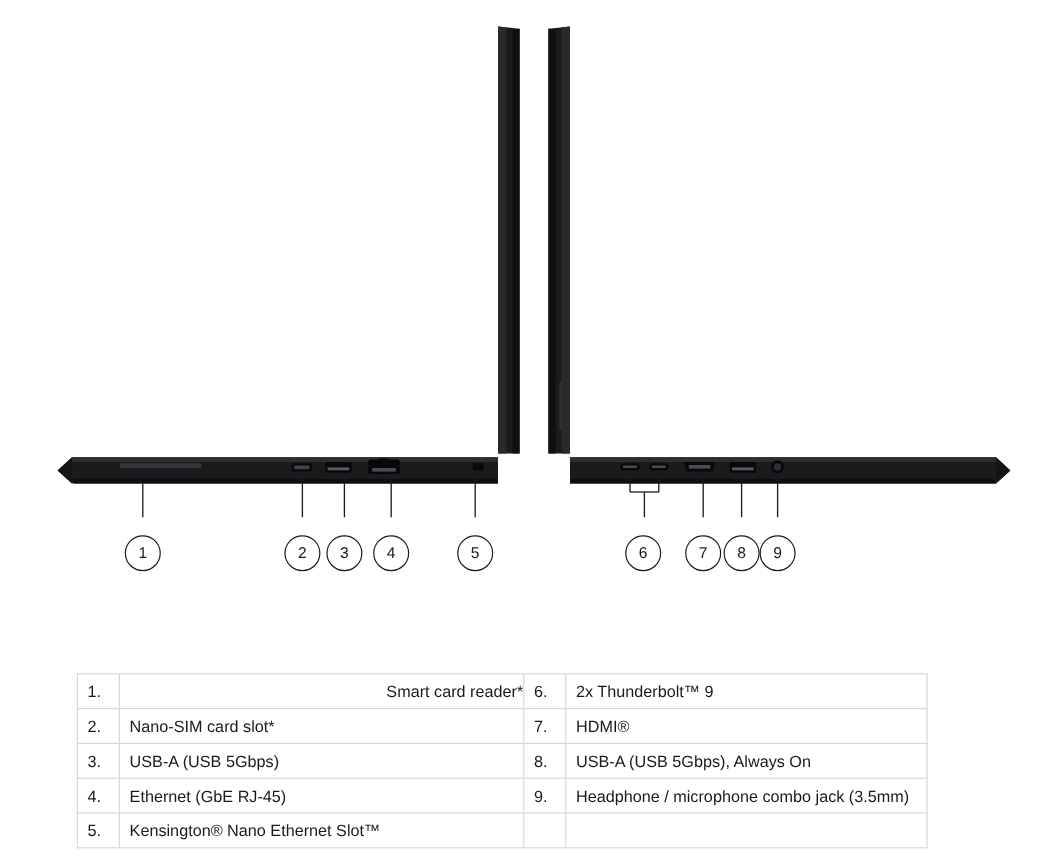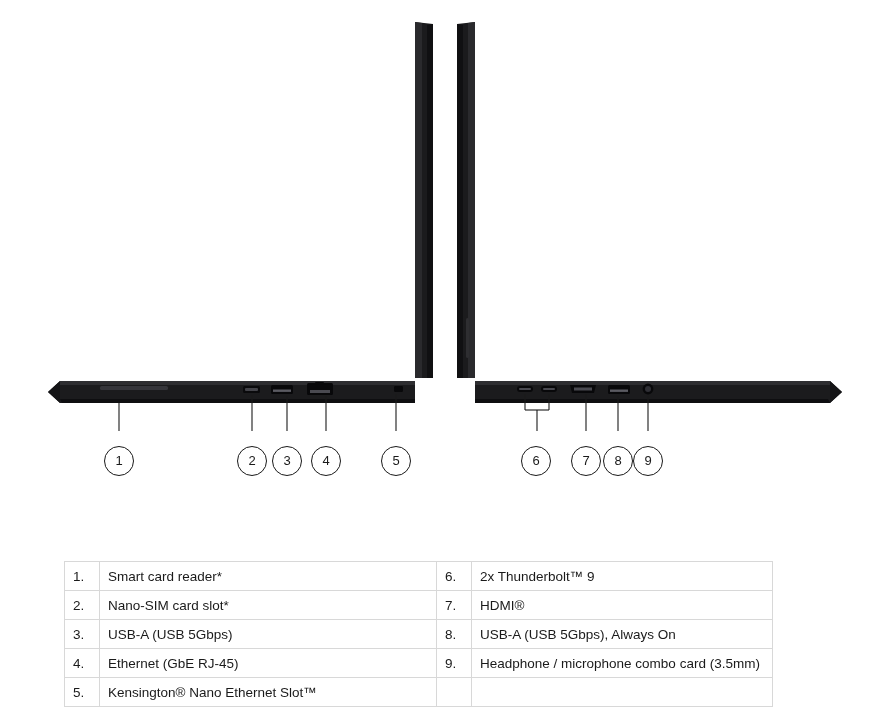--- a/index.html
+++ b/index.html
@@ -160,41 +160,41 @@
   <div class="callout" style="left:521px; top:446px;">6</div>
   <div class="callout" style="left:571px; top:446px;">7</div>
   <div class="callout" style="left:603px; top:446px;">8</div>
   <div class="callout" style="left:633px; top:446px;">9</div>
 </div>
 
 <table id="legend">
   <tbody>
     <tr>
       <td class="num">1.</td>
-      <td class="lbl" style="width:328px;">Smart card reader*</td>
+      <td class="lbl" style="width:328px;text-align:right;">Smart card reader*</td>
       <td class="num">6.</td>
       <td class="lbl">2x Thunderbolt™ 9</td>
     </tr>
     <tr>
       <td class="num">2.</td>
       <td class="lbl">Nano-SIM card slot*</td>
       <td class="num">7.</td>
       <td class="lbl">HDMI®</td>
     </tr>
     <tr>
       <td class="num">3.</td>
       <td class="lbl">USB-A (USB 5Gbps)</td>
       <td class="num">8.</td>
       <td class="lbl">USB-A (USB 5Gbps), Always On</td>
     </tr>
     <tr>
       <td class="num">4.</td>
       <td class="lbl">Ethernet (GbE RJ-45)</td>
       <td class="num">9.</td>
-      <td class="lbl">Headphone / microphone combo card (3.5mm)</td>
+      <td class="lbl">Headphone / microphone combo jack (3.5mm)</td>
     </tr>
     <tr>
       <td class="num">5.</td>
       <td class="lbl">Kensington® Nano Ethernet Slot™</td>
       <td class="num empty"></td>
       <td class="lbl empty"></td>
     </tr>
   </tbody>
 </table>
 

